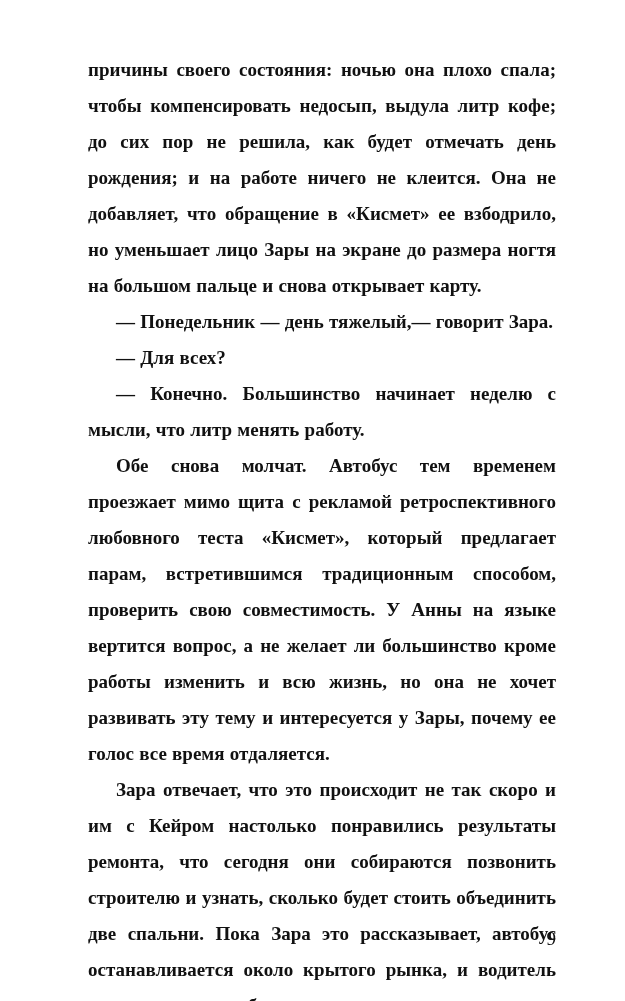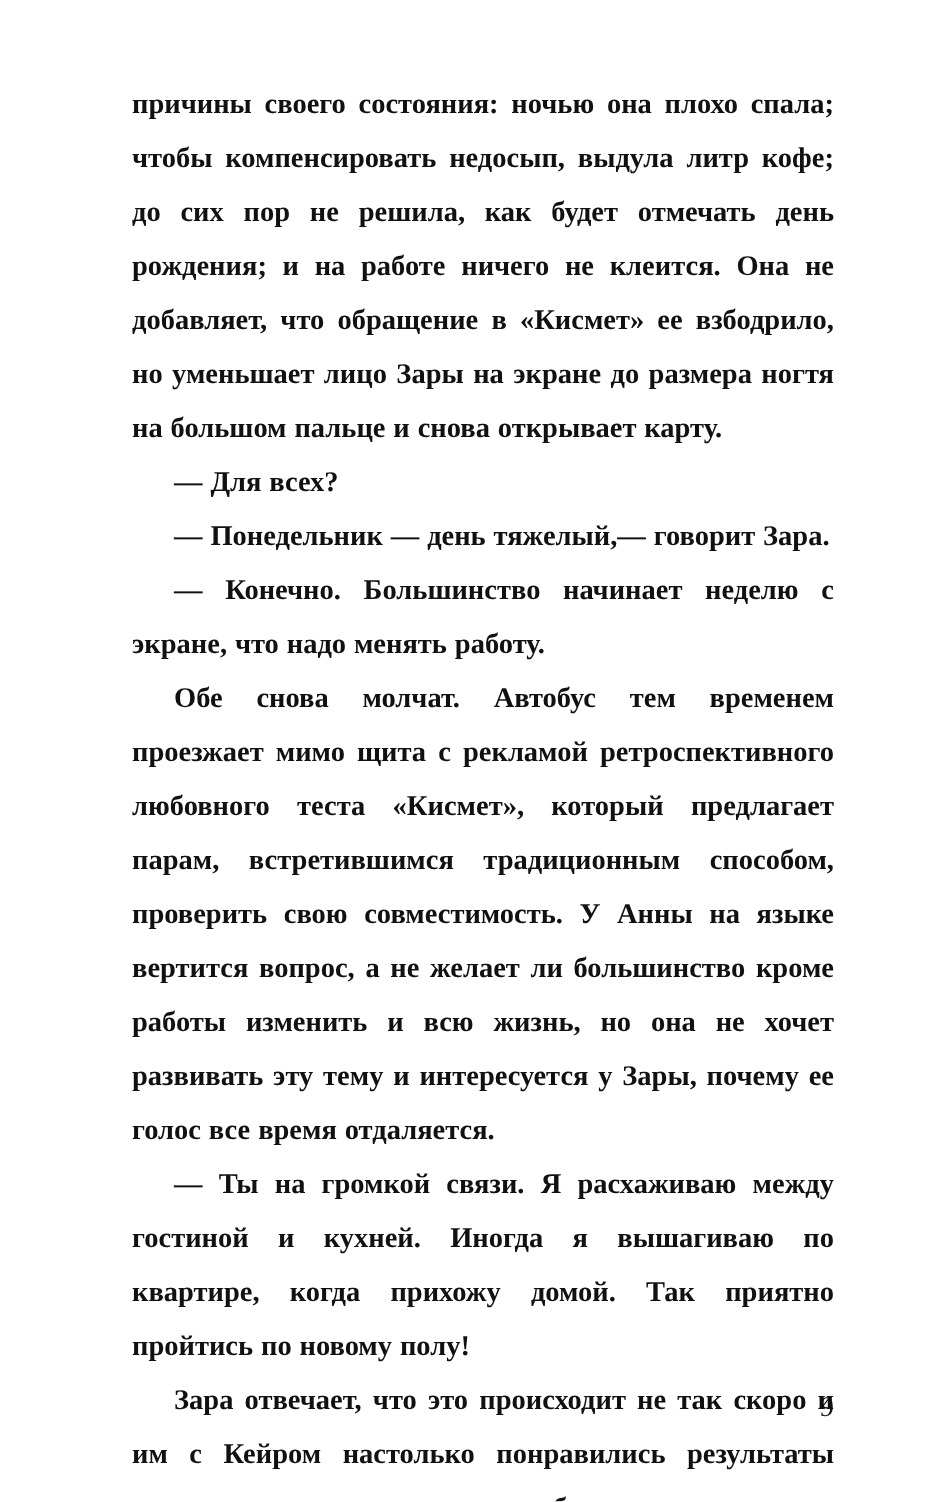--- a/index.html
+++ b/index.html
@@ -48,23 +48,22 @@
     color: #111111;
   }
 </style>
 </head>
 <body>
 
 <div class="page">
 
   <div class="text-column">
     <p class="no-indent">причины своего состояния: ночью она плохо спала; чтобы компенсировать недосып, выдула литр кофе; до сих пор не решила, как будет отмечать день рождения; и на работе ничего не клеится. Она не добавляет, что обращение в «Кисмет» ее взбодрило, но уменьшает лицо Зары на экране до размера ногтя на большом пальце и снова открывает карту.</p>
+    <p>— Понедельник — день тяжелый,— говорит Зара.</p>
     <p>— Для всех?</p>
-    <p>— Понедельник — день тяжелый,— говорит Зара.</p>
-    <p>— Конечно. Большинство начинает неделю с экране, что надо менять работу.</p>
+    <p>— Конечно. Большинство начинает неделю с мысли, что литр менять работу.</p>
     <p>Обе снова молчат. Автобус тем временем проезжает мимо щита с рекламой ретроспективного любовного теста «Кисмет», который предлагает парам, встретившимся традиционным способом, проверить свою совместимость. У Анны на языке вертится вопрос, а не желает ли большинство кроме работы изменить и всю жизнь, но она не хочет развивать эту тему и интересуется у Зары, почему ее голос все время отдаляется.</p>
-    <p>— Ты на громкой связи. Я расхаживаю между гостиной и кухней. Иногда я вышагиваю по квартире, когда прихожу домой. Так приятно пройтись по новому полу!</p>
     <p>Зара отвечает, что это происходит не так скоро и им с Кейром настолько понравились результаты ремонта, что сегодня они собираются позвонить строителю и узнать, сколько будет стоить объединить две спальни. Пока Зара это рассказывает, автобус останавливается около крытого рынка, и водитель глушит мотор, чтобы поменяться</p>
   </div>
 
   <div class="page-number">9</div>
 
 </div>
 
 </body></html>

